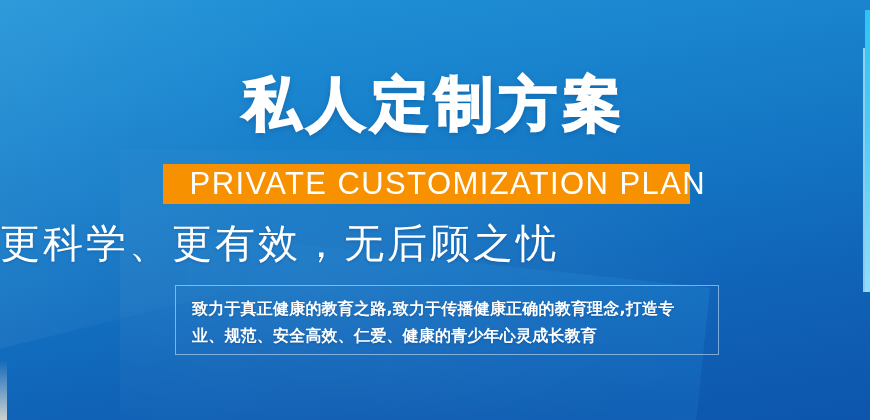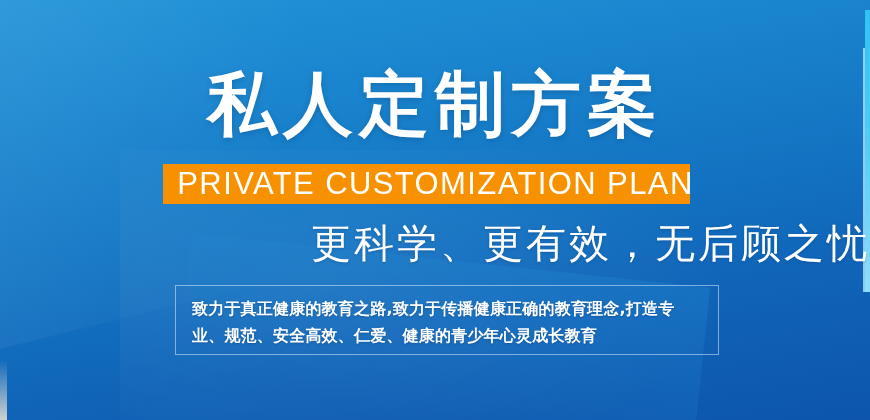--- a/index.html
+++ b/index.html
@@ -90,62 +90,62 @@
   }
 
   
   .headline {
     position: absolute;
     left: 0;
     top: 58px;
     width: 870px;
     text-align: center;
     color: #ffffff;
-    font-size: 70px;
+    font-size: 58px;
     line-height: 92px;
-    font-weight: 400;
+    font-weight: 700;
     letter-spacing: 6px;
     font-family: "DejaVu Sans", "Liberation Sans", sans-serif;
     text-shadow: 0 2px 6px rgba(0,40,90,0.35);
     -webkit-text-stroke: 2px #ffffff;
     white-space: nowrap;
   }
 
   
   .band {
     position: absolute;
     left: 163px;
     top: 164px;
     width: 527px;
     height: 40px;
     background: #f79100;
   }
   .band-text {
     position: absolute;
-    left: 9px;
+    left: 16px;
     top: 0;
     width: 527px;
     height: 40px;
     line-height: 40px;
-    text-align: center;
+    text-align: right;
     color: #ffffff;
     font-size: 31px;
     font-weight: 400;
     letter-spacing: 1.4px;
     white-space: nowrap;
     font-family: "Liberation Sans", sans-serif;
   }
 
   
   .subline {
     position: absolute;
     left: 0;
     top: 216px;
     width: 870px;
-    text-align: right;
+    text-align: left;
     color: #ffffff;
     font-size: 40px;
     line-height: 54px;
     font-weight: 400;
     letter-spacing: 3px;
     font-family: "DejaVu Sans", "Liberation Sans", sans-serif;
     text-shadow: 0 1px 3px rgba(0,40,90,0.25);
     white-space: nowrap;
   }
 

